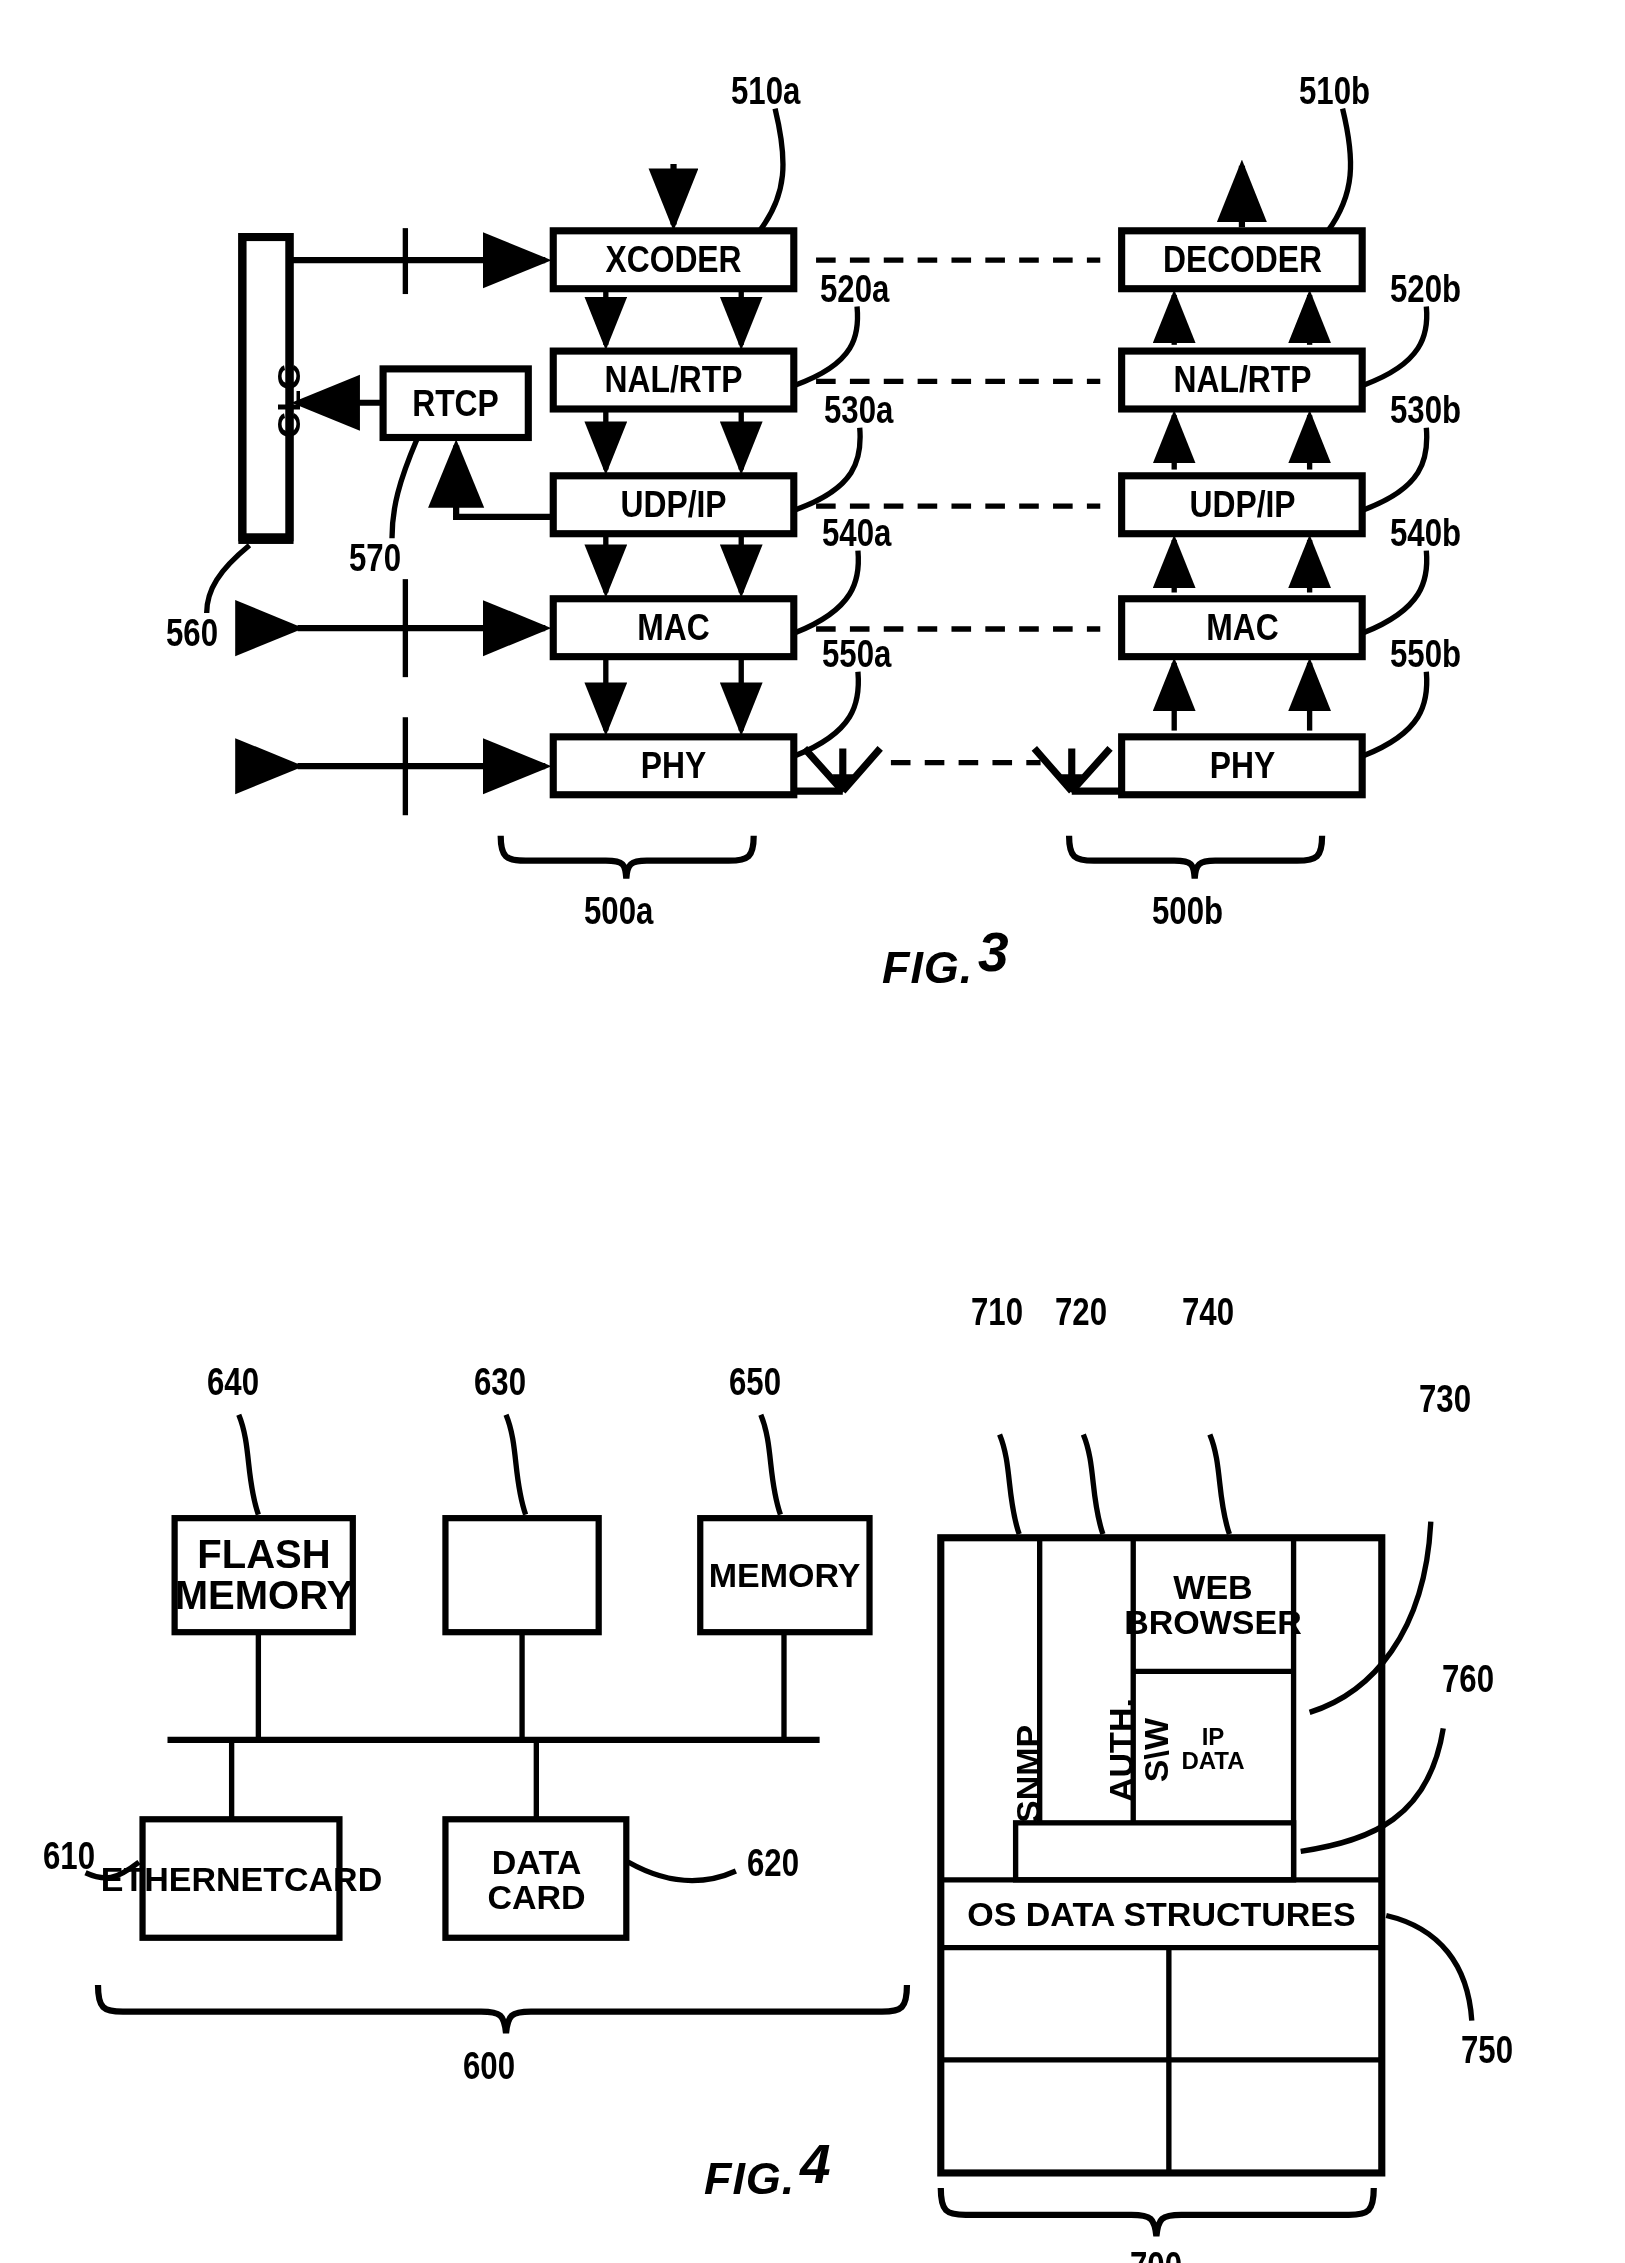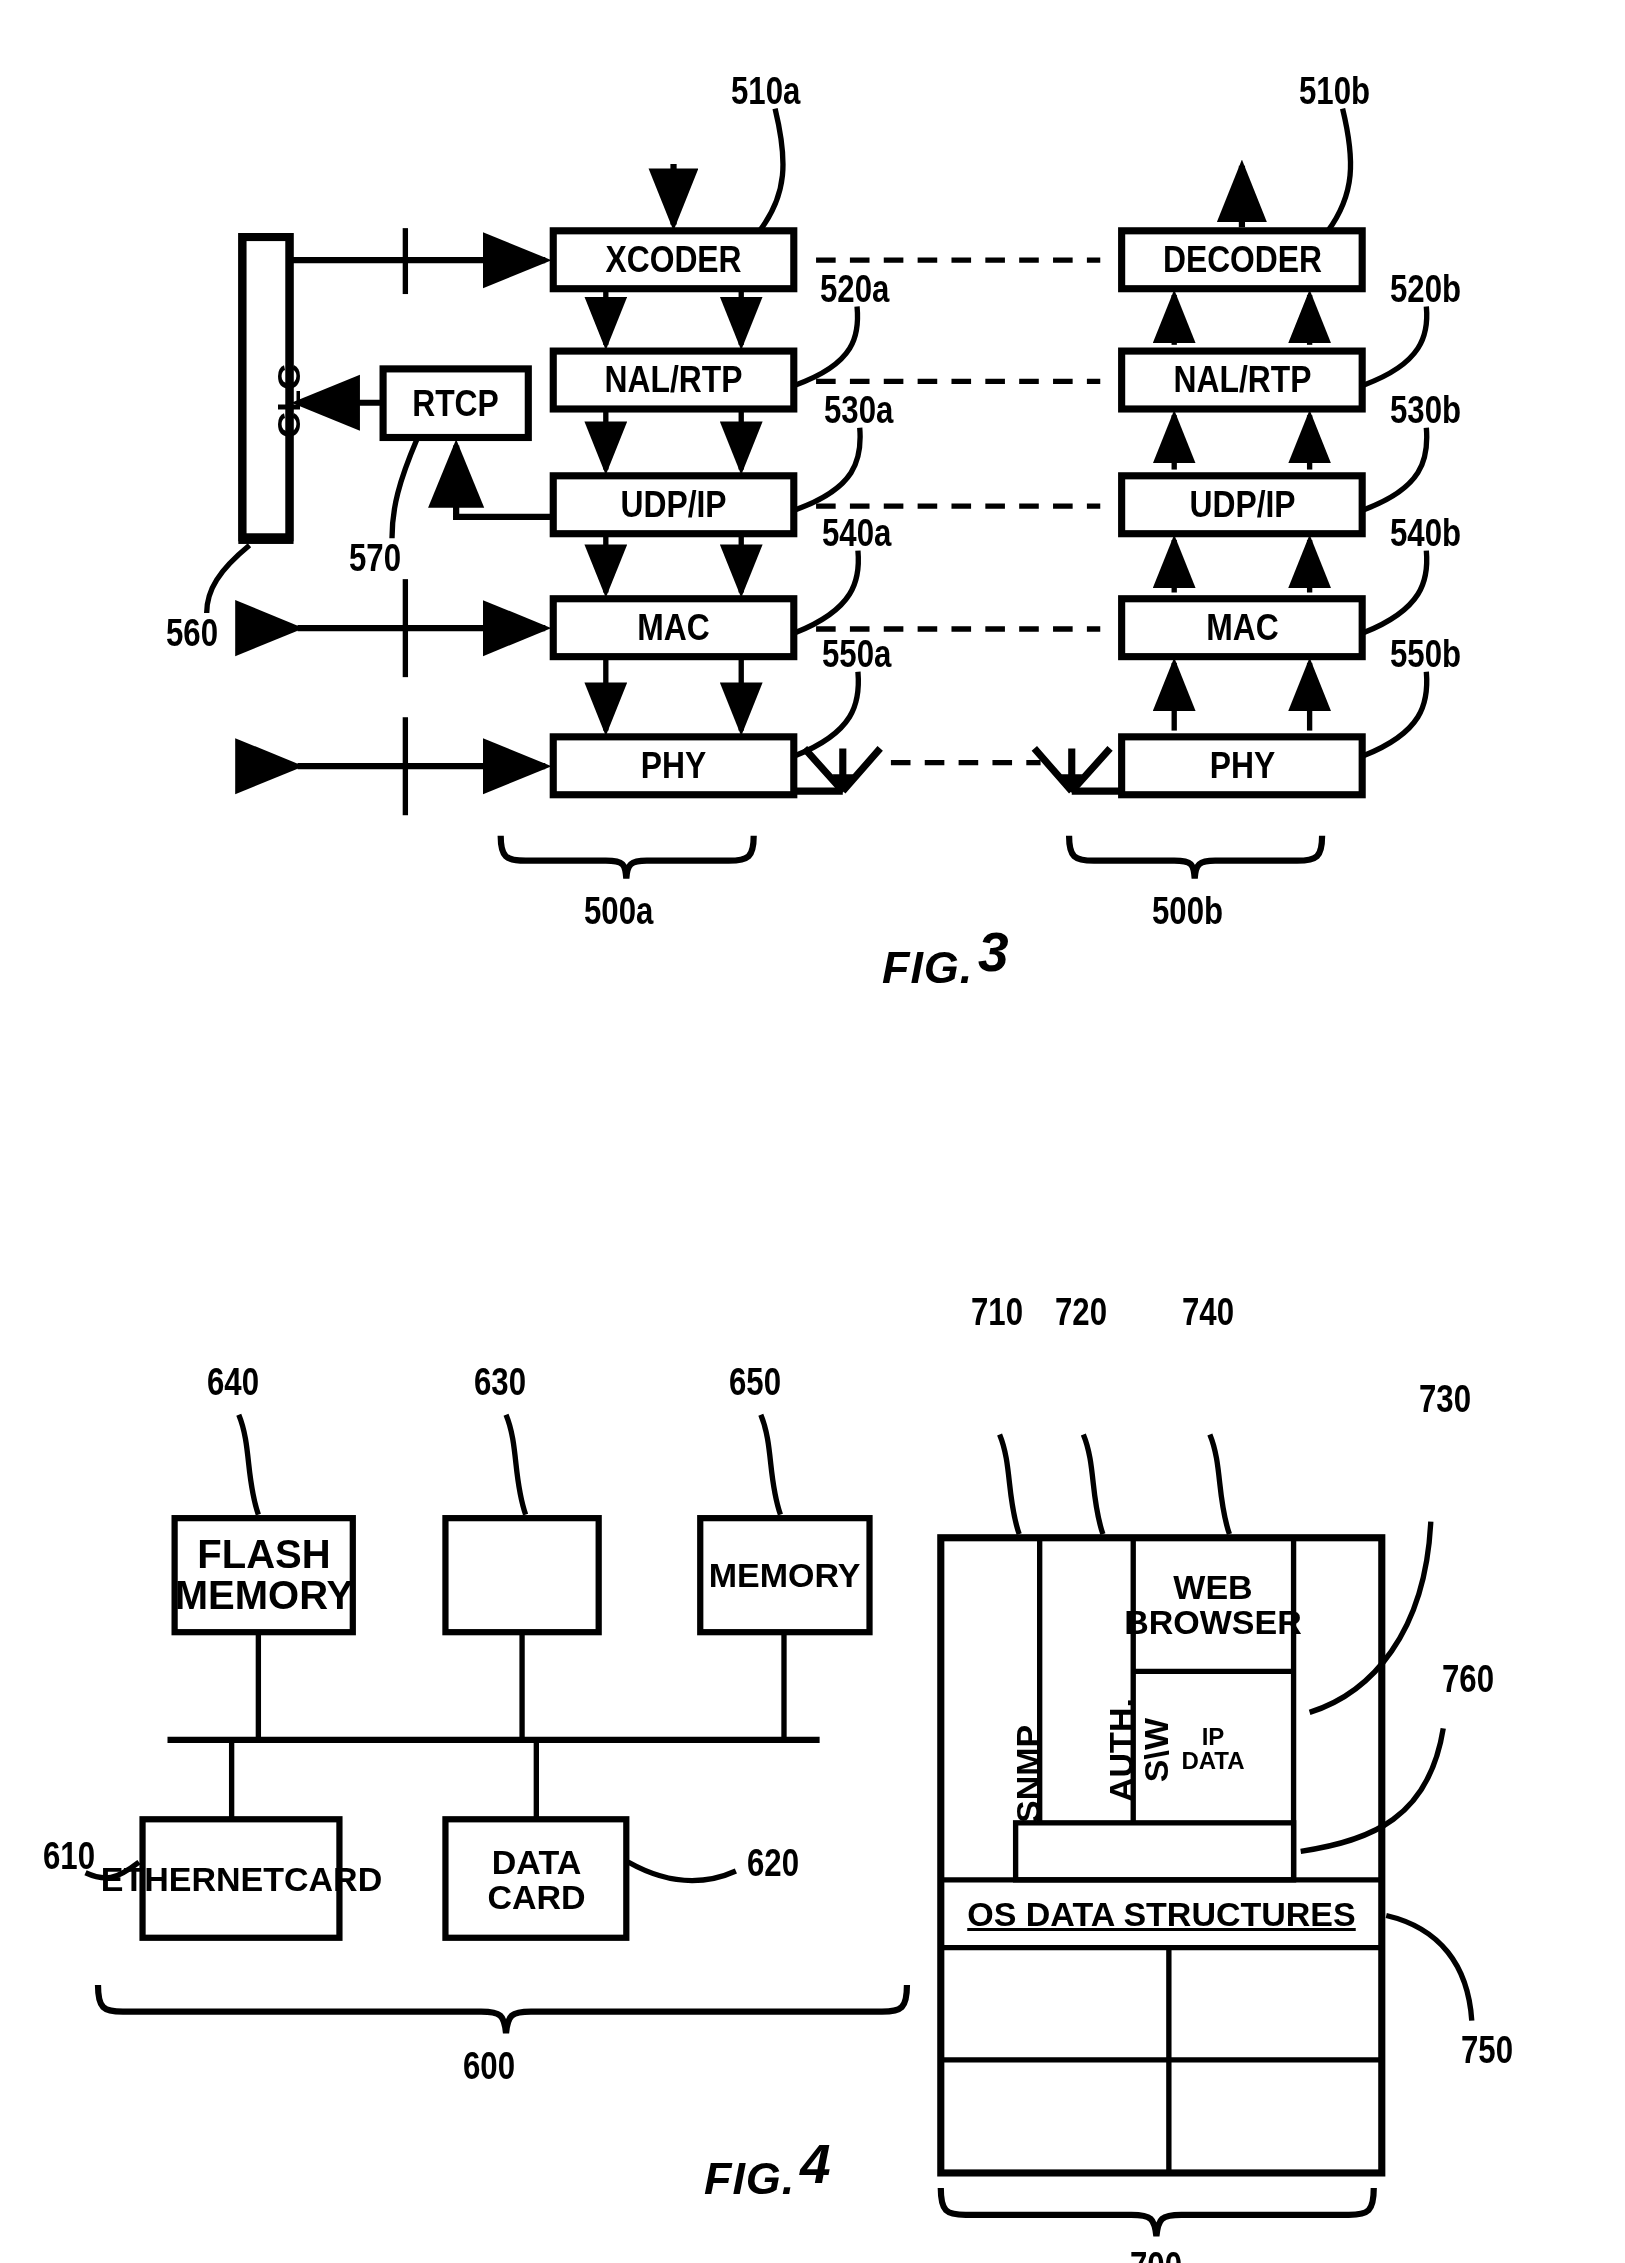--- a/index.html
+++ b/index.html
@@ -260,21 +260,21 @@
 
   <div class="ctrbox" style="left:1133px; top:1538px; width:160px; height:134px; flex-direction:column; font-size:34px;align-items:center;">
     <span>WEB</span>
     <span>BROWSER</span>
   </div>
   <div class="ctrbox" style="left:1133px; top:1675px; width:160px; height:148px; flex-direction:column; font-size:24px;">
     <span>IP</span>
     <span>DATA</span>
   </div>
 
-  <div class="ctrbox" style="left:941px; top:1880px; width:441px; height:68px; font-size:34px;text-decoration:underline;">OS DATA STRUCTURES</div>
+  <div class="ctrbox" style="left:941px; top:1880px; width:441px; height:68px; font-size:34px;">OS DATA STRUCTURES</div>
 
   <div class="tx refnum" style="left:971px; top:1292px;">710</div>
   <div class="tx refnum" style="left:1055px; top:1292px;">720</div>
   <div class="tx refnum" style="left:1182px; top:1292px;">740</div>
   <div class="tx refnum" style="left:1419px; top:1379px;">730</div>
   <div class="tx refnum" style="left:1442px; top:1659px;">760</div>
   <div class="tx refnum" style="left:1461px; top:2030px;">750</div>
   <div class="tx refnum" style="left:1130px; top:2246px;">700</div>
 
   <div class="tx figlabel" style="left:704px; top:2156px;">FIG.</div>

